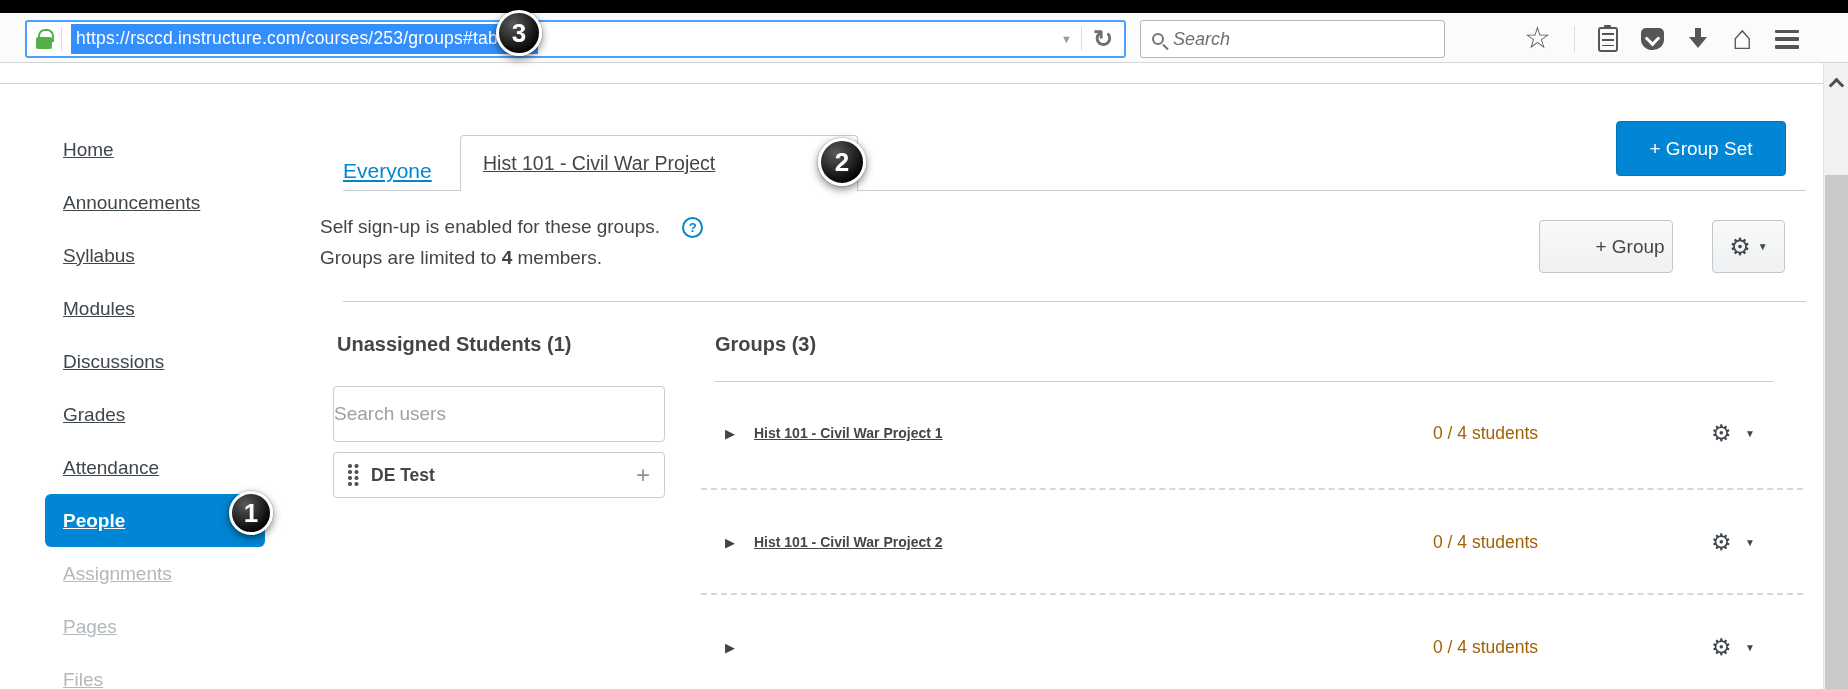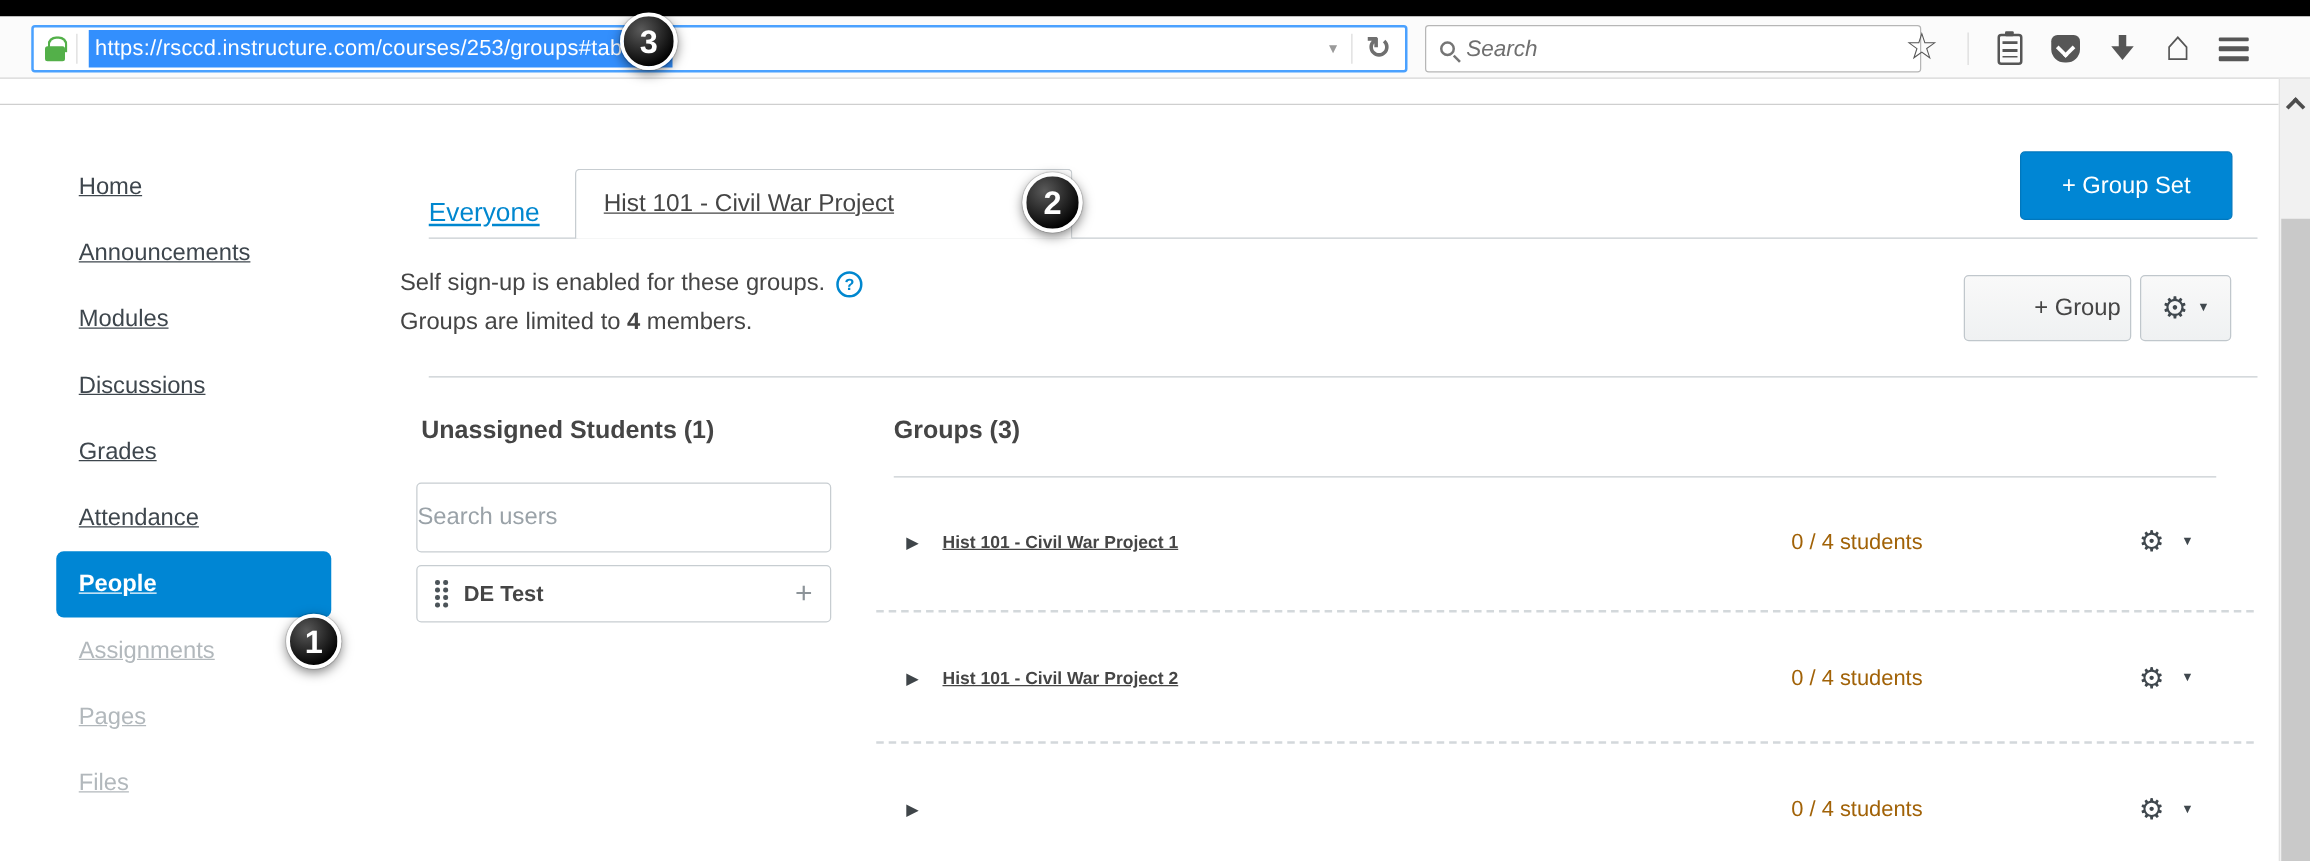--- a/index.html
+++ b/index.html
@@ -11,21 +11,21 @@
   .topstrip { position:absolute; top:0; left:0; width:1848px; height:13px; background:#000; }
   .urlbar { position:absolute; left:25px; top:20px; width:1101px; height:38px; background:#fff;
             border:2px solid #4aa1ff; border-radius:3px; display:flex; align-items:center; padding:0 9px; }
   .lock { width:16px; height:12px; background:#53b049; border-radius:2px; position:relative; margin-top:7px; flex:0 0 auto; }
   .lock::before { content:''; position:absolute; top:-8px; left:2px; width:12px; height:11px;
                   border:2.5px solid #53b049; border-bottom:none; border-radius:7px 7px 0 0; }
   .vdiv { width:1px; height:24px; background:#dcdcdc; margin:0 9px; flex:0 0 auto; }
   .urltext { background:#338ffd; color:#fff; font-size:17.5px; padding:4px 4px 5px 5px; white-space:nowrap; letter-spacing:.2px; }
   .urlcaret { color:#9a9a9a; font-size:11px; margin-left:auto; }
   .reload { color:#6f6f6f; font-size:24px; line-height:1; padding:0 2px; font-weight:bold; }
-  .searchbox { position:absolute; left:1140px; top:20px; width:397px; height:38px; background:#fff;
+  .searchbox { position:absolute; left:1140px; top:20px; width:305px; height:38px; background:#fff;
                border:1px solid #b6b6b6; border-radius:3px; display:flex; align-items:center; padding:0 11px; gap:9px; }
   .mag { width:12px; height:12px; border:2px solid #757575; border-radius:50%; position:relative; flex:0 0 auto; }
   .mag::after { content:''; position:absolute; width:7px; height:2px; background:#757575; transform:rotate(45deg); top:11px; left:8px; }
   .searchph { color:#6f6f6f; font-style:italic; font-size:18px; }
   .toolbar { position:absolute; left:1524px; top:20px; height:38px; display:flex; align-items:center; gap:23px; }
   .tb { color:#565656; display:flex; align-items:center; justify-content:center; }
   .star { font-size:30px; line-height:1; margin-top:-3px; }
   .tbdiv { width:1px; height:26px; background:#dcdcdc; }
   .clipboard { width:20px; height:25px; border:2.5px solid #565656; border-radius:3px; position:relative; }
   .clipboard::before { content:''; position:absolute; top:-4px; left:4px; width:7px; height:4px; background:#565656; border-radius:1px; }
@@ -66,28 +66,28 @@
   .everyone { position:absolute; left:343px; top:159px; font-size:21px; color:#0087cf; text-decoration:underline; z-index:2; }
   .tabline { position:absolute; top:190px; left:343px; width:1463px; border-top:1px solid #c7cdd1; }
   .activetab { position:absolute; left:460px; top:135px; width:398px; height:56px; background:#fff;
                border:1px solid #c7cdd1; border-bottom:none; border-radius:4px 4px 0 0; z-index:2;
                display:flex; align-items:center; padding-left:22px; }
   .activetab a { font-size:19.5px; color:#454545; text-decoration:underline; white-space:nowrap; }
   .btn-blue { position:absolute; left:1616px; top:121px; width:170px; height:55px; background:#0086d4; border:1px solid #0077bd;
               border-radius:4px; color:#fff; font-size:19px; display:flex; align-items:center; justify-content:center; }
 
   
-  .notice1 { position:absolute; left:320px; top:216px; font-size:19px; color:#454545; display:flex; align-items:center; gap:9px; }
+  .notice1 { position:absolute; left:320px; top:216px; font-size:19px; color:#454545; display:flex; align-items:center; gap:22px; }
   .help { width:21px; height:21px; border:2px solid #0087cf; border-radius:50%; color:#0087cf; font-size:13px; font-weight:bold;
           display:inline-flex; align-items:center; justify-content:center; }
   .notice2 { position:absolute; left:320px; top:247px; font-size:19px; color:#454545; }
   .sectionline { position:absolute; top:301px; left:343px; width:1463px; border-top:1px solid #c7cdd1; }
   .btn-gray { background:linear-gradient(#f9f9f9,#eff1f2); border:1px solid #c0c7cc; border-radius:4px;
               color:#454545; font-size:19px; display:flex; align-items:center; justify-content:center; }
-  .groupbtn { position:absolute; left:1571px; top:220px; width:134px; height:53px;padding-left:48px; }
+  .groupbtn { position:absolute; left:1539px; top:220px; width:134px; height:53px;padding-left:48px; }
   .gearbtn { position:absolute; left:1712px; top:220px; width:73px; height:53px; gap:7px; }
   .gear { font-size:24px; color:#40484e; line-height:1; }
   .caret { font-size:10px; color:#40484e; }
 
   
   .colhead { position:absolute; font-size:20px; font-weight:bold; color:#454545; }
   .usersearch { position:absolute; left:333px; top:386px; width:332px; height:56px; border:1px solid #c7cdd1; border-radius:4px;
                 font-size:19px; color:#454545; padding:0 0; font-family:"Liberation Sans", sans-serif; background:#fff; }
   .usersearch::placeholder { color:#9aa2a8; opacity:1; }
   .studentcard { position:absolute; left:333px; top:452px; width:332px; height:46px; border:1px solid #c7cdd1; border-radius:4px;
@@ -162,20 +162,23 @@
 </div>
 
 <ul class="nav">
   <li>
       <a href="#">Home</a>
     </li>
   <li>
       <a href="#">Announcements</a>
     </li>
   <li>
+      <a href="#">Syllabus</a>
+    </li>
+  <li>
       <a href="#">Modules</a>
     </li>
   <li>
       <a href="#">Discussions</a>
     </li>
   <li>
       <a href="#">Grades</a>
     </li>
   <li>
       <a href="#">Attendance</a>

